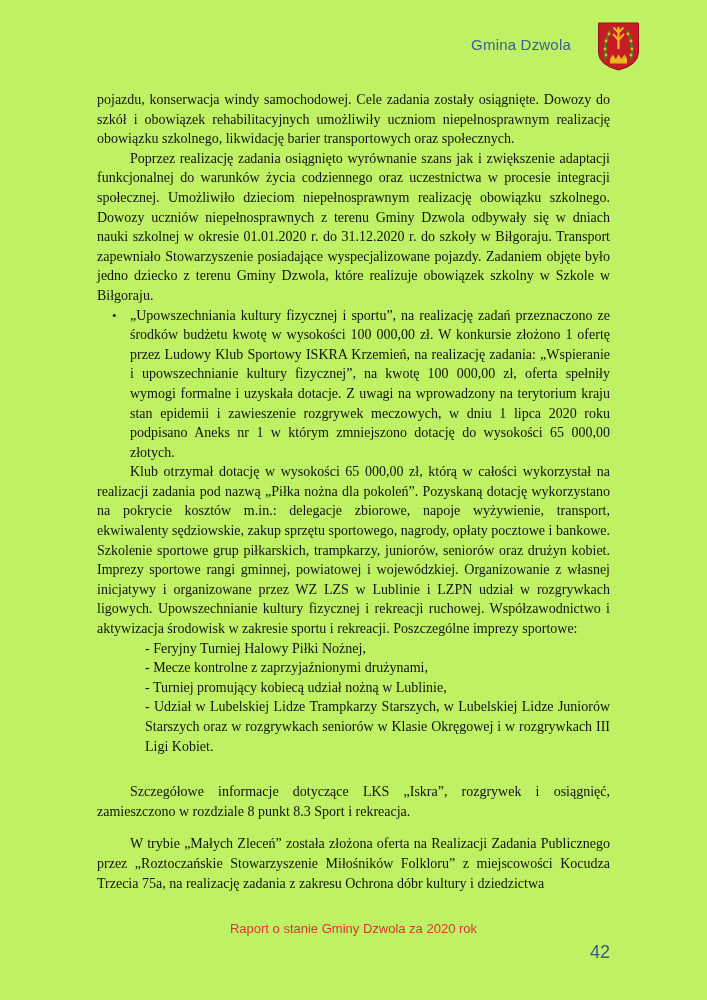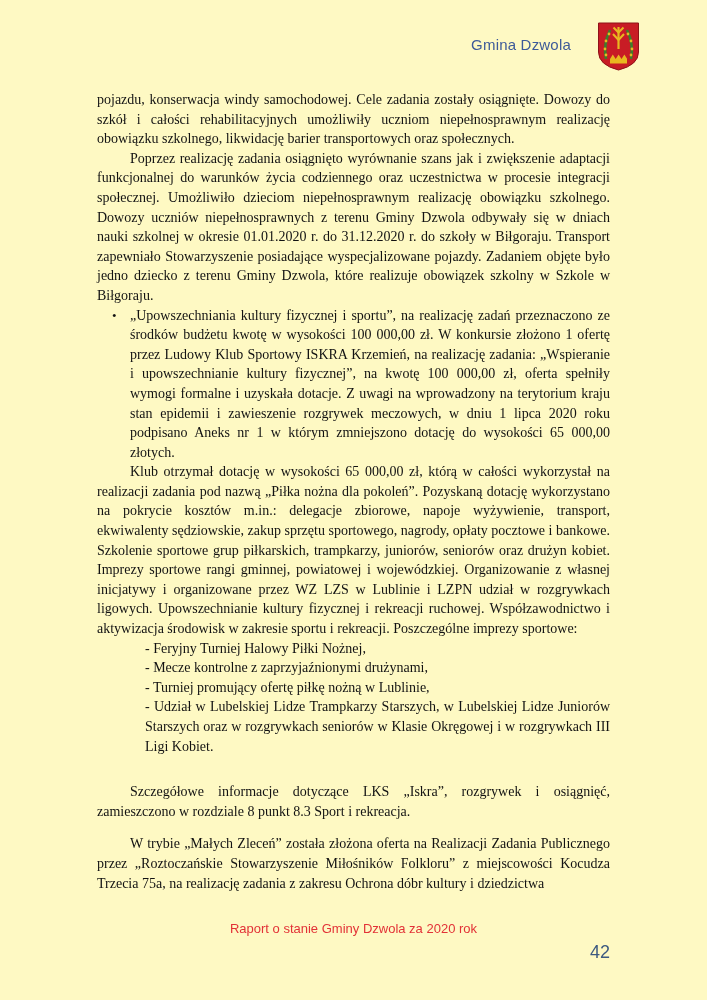--- a/index.html
+++ b/index.html
@@ -4,21 +4,21 @@
 <style>
   html, body {
     margin: 0;
     padding: 0;
     background: #ffffff;
   }
   .page {
     position: relative;
     width: 707px;
     height: 1000px;
-    background: #fef9c3;
+    background: #bef264;
     overflow: hidden;
     font-family: "Liberation Serif", serif;
     color: #121212;
   }
   
   .hdr {
     display: flex;
     justify-content: flex-end;
     align-items: center;
     gap: 26px;
@@ -96,34 +96,34 @@
       <circle cx="34" cy="33" r="1.4" fill="#e8b820"></circle>
       <path d="M21.5,5 V27" stroke="#e8b820" stroke-width="2.2" fill="none"></path>
       <path d="M16,12 L21.5,18 L27,12" stroke="#e8b820" stroke-width="2" fill="none"></path>
       <path d="M16.5,5.5 L21.5,10.5 L26.5,5.5" stroke="#e8b820" stroke-width="2" fill="none"></path>
       <path d="M13,37 l2.8,-4.5 2.9,4.5 2.9,-4.5 2.9,4.5 2.9,-4.5 2.8,4.5 z" fill="#e8b820"></path>
       <rect x="13" y="37" width="17" height="4.5" fill="#e8b820"></rect>
     </svg>
   </div>
 
   <main class="doc-body">
-    <p class="just">pojazdu, konserwacja windy samochodowej. Cele zadania zostały osiągnięte. Dowozy do szkół i całości rehabilitacyjnych umożliwiły uczniom niepełnosprawnym realizację obowiązku szkolnego, likwidację barier transportowych oraz społecznych.</p>
+    <p class="just">pojazdu, konserwacja windy samochodowej. Cele zadania zostały osiągnięte. Dowozy do szkół i obowiązek rehabilitacyjnych umożliwiły uczniom niepełnosprawnym realizację obowiązku szkolnego, likwidację barier transportowych oraz społecznych.</p>
     <p class="just ind">Poprzez realizację zadania osiągnięto wyrównanie szans jak i zwiększenie adaptacji funkcjonalnej do warunków życia codziennego oraz uczestnictwa w procesie integracji społecznej. Umożliwiło dzieciom niepełnosprawnym realizację obowiązku szkolnego. Dowozy uczniów niepełnosprawnych z terenu Gminy Dzwola odbywały się w dniach nauki szkolnej w okresie 01.01.2020 r. do 31.12.2020 r. do szkoły w Biłgoraju. Transport zapewniało Stowarzyszenie posiadające wyspecjalizowane pojazdy. Zadaniem objęte było jedno dziecko z terenu Gminy Dzwola, które realizuje obowiązek szkolny w Szkole w Biłgoraju.</p>
 
     <div class="bullet-row">
       <span class="bullet-glyph">•</span>
       <p class="just">„Upowszechniania kultury fizycznej i sportu”, na realizację zadań przeznaczono ze środków budżetu kwotę w wysokości 100 000,00 zł. W konkursie złożono 1 ofertę przez Ludowy Klub Sportowy ISKRA Krzemień, na realizację zadania: „Wspieranie i upowszechnianie kultury fizycznej”, na kwotę 100 000,00 zł, oferta spełniły wymogi formalne i uzyskała dotacje. Z uwagi na wprowadzony na terytorium kraju stan epidemii i zawieszenie rozgrywek meczowych, w dniu 1 lipca 2020 roku podpisano Aneks nr 1 w którym zmniejszono dotację do wysokości 65 000,00 złotych.</p>
     </div>
 
     <p class="just ind">Klub otrzymał dotację w wysokości 65 000,00 zł, którą w całości wykorzystał na realizacji zadania pod nazwą „Piłka nożna dla pokoleń”. Pozyskaną dotację wykorzystano na pokrycie kosztów m.in.: delegacje zbiorowe, napoje wyżywienie, transport, ekwiwalenty sędziowskie, zakup sprzętu sportowego, nagrody, opłaty pocztowe i bankowe. Szkolenie sportowe grup piłkarskich, trampkarzy, juniorów, seniorów oraz drużyn kobiet. Imprezy sportowe rangi gminnej, powiatowej i wojewódzkiej. Organizowanie z własnej inicjatywy i organizowane przez WZ LZS w Lublinie i LZPN udział w rozgrywkach ligowych. Upowszechnianie kultury fizycznej i rekreacji ruchowej. Współzawodnictwo i aktywizacja środowisk w zakresie sportu i rekreacji. Poszczególne imprezy sportowe:</p>
 
     <div class="dash-list">
       <p class="just">- Feryjny Turniej Halowy Piłki Nożnej,</p>
       <p class="just">- Mecze kontrolne z zaprzyjaźnionymi drużynami,</p>
-      <p class="just">- Turniej promujący ofertę piłkę nożną w Lublinie,</p>
+      <p class="just">- Turniej promujący kobiecą udział nożną w Lublinie,</p>
       <p class="just">- Udział w Lubelskiej Lidze Trampkarzy Starszych, w Lubelskiej Lidze Juniorów Starszych oraz w rozgrywkach seniorów w Klasie Okręgowej i w rozgrywkach III Ligi Kobiet.</p>
     </div>
 
     <p class="just ind sp2">Szczegółowe informacje dotyczące LKS „Iskra”, rozgrywek i osiągnięć, zamieszczono w rozdziale 8 punkt 8.3 Sport i rekreacja.</p>
     <p class="just ind sp">W trybie „Małych Zleceń” została złożona oferta na Realizacji Zadania Publicznego przez „Roztoczańskie Stowarzyszenie Miłośników Folkloru” z miejscowości Kocudza Trzecia 75a, na realizację zadania z zakresu Ochrona dóbr kultury i dziedzictwa</p>
   </main>
 
   <div class="report-title">Raport o stanie Gminy Dzwola za 2020 rok</div>
   <div class="page-number">42</div>
 

